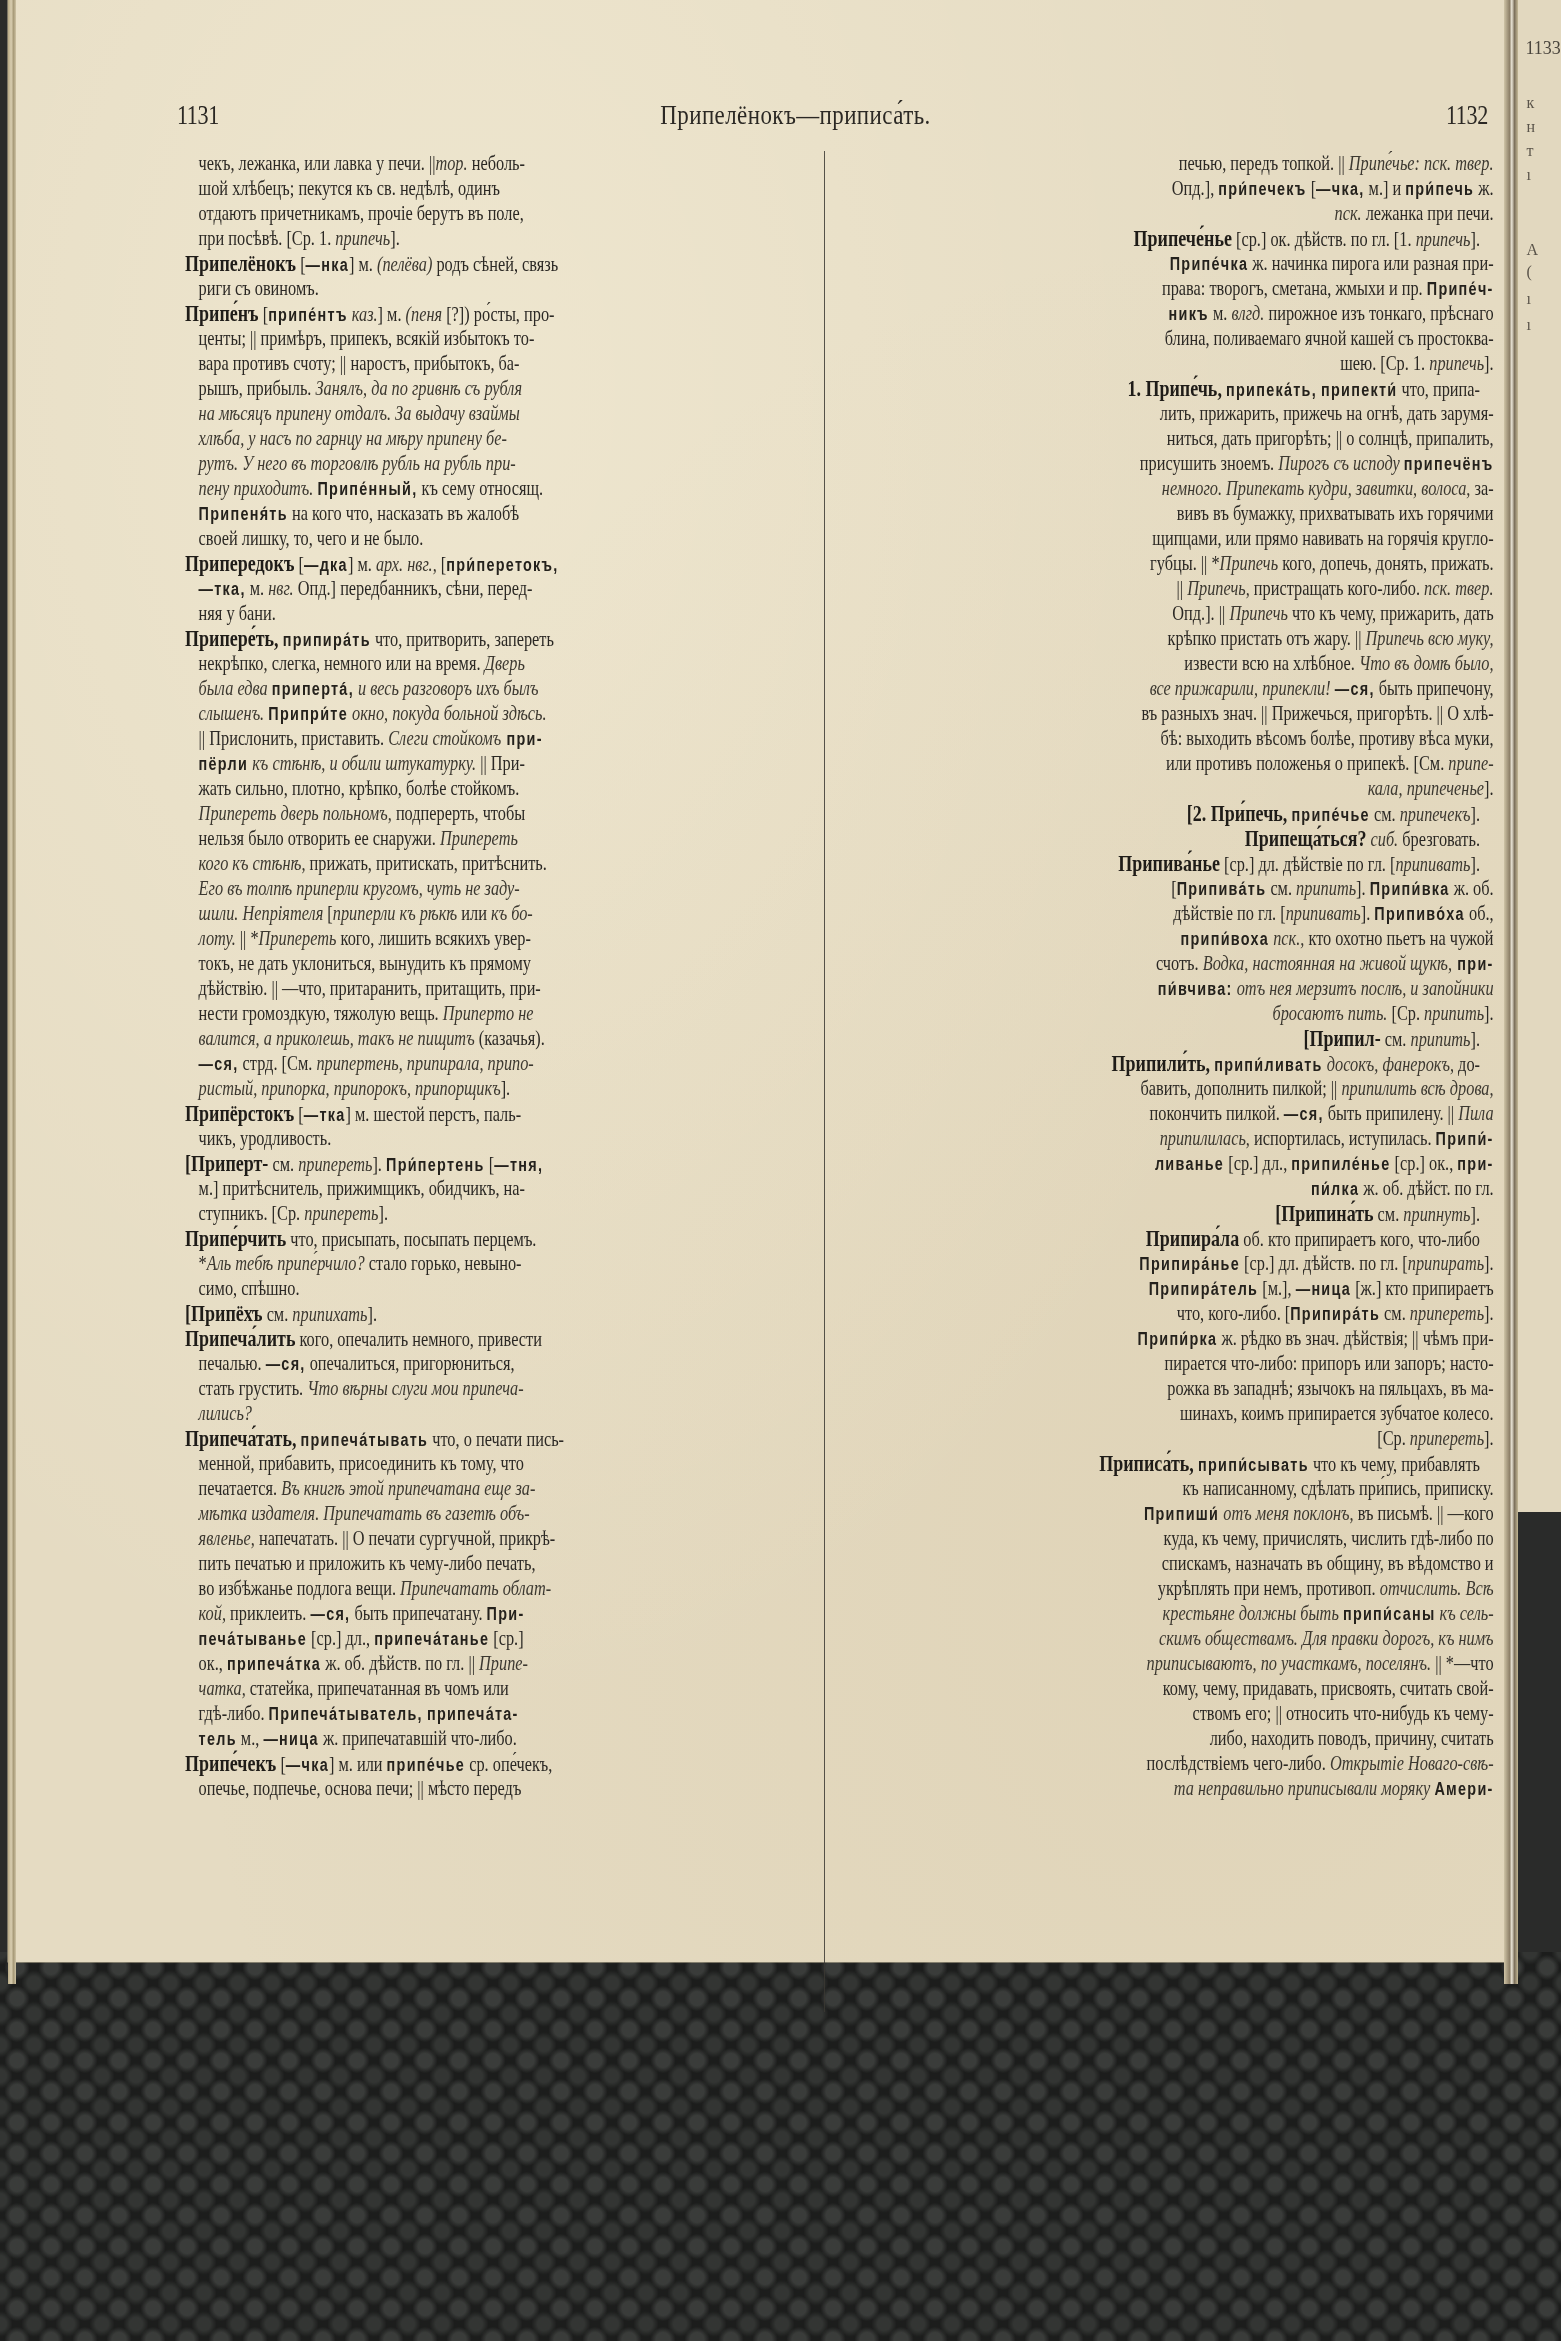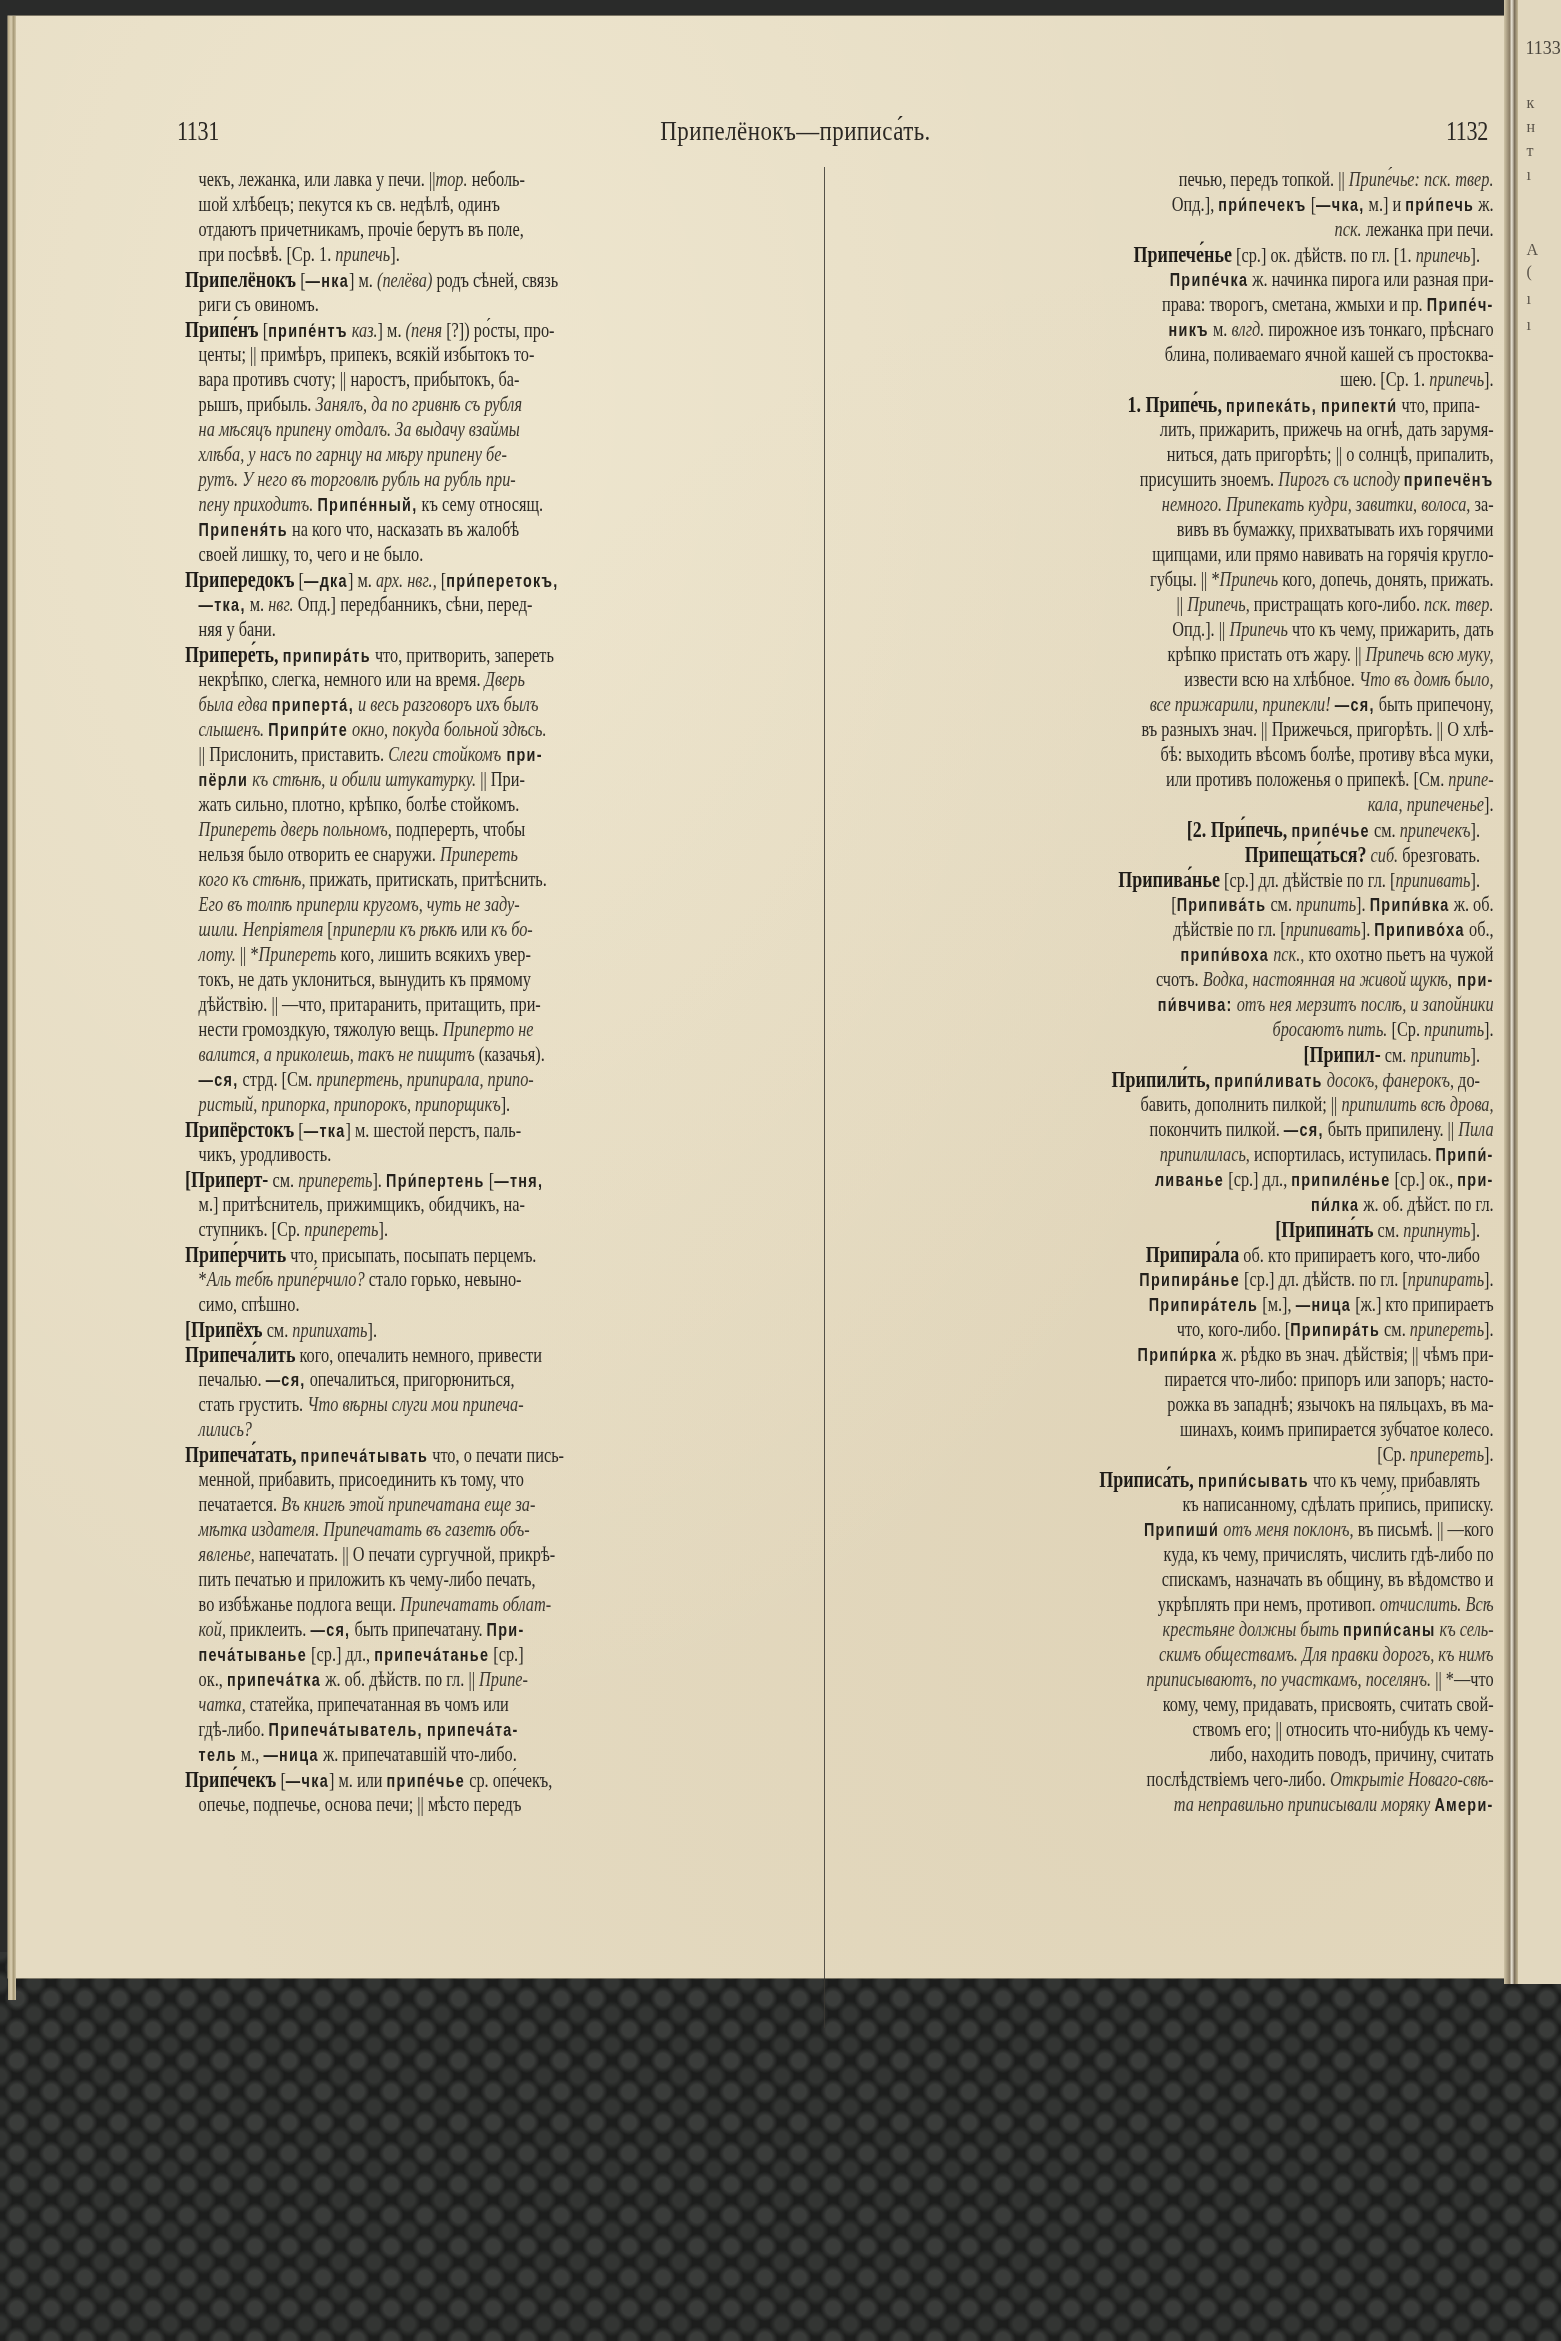--- a/index.html
+++ b/index.html
@@ -2,27 +2,27 @@
 <html style="font-size:8.6px"><head>
 <meta charset="utf-8">
 <style>
   html,body{margin:0;padding:0;}
   body{width:1561px;height:2342px;position:relative;overflow:hidden;background:#2a2b2a;font-family:"Liberation Serif","DejaVu Serif",serif;color:#2b2824;}
   .fabric{position:absolute;left:0;top:1952px;width:1561px;height:390px;
     background:
       radial-gradient(circle at 50% 50%, #3a3c3a 0 30%, transparent 55%) 0 0/34px 31px,
       radial-gradient(circle at 50% 50%, #333533 0 28%, transparent 55%) 17px 15.5px/34px 31px,
       #1c1d1c;}
-  .page{position:absolute;left:7.5px;top:16px;width:1507px;height:1962px;background:#e5dbc2;
+  .page{position:absolute;left:7.5px;top:0;width:1507px;height:1962px;background:#e5dbc2;
     background-image:radial-gradient(ellipse at 30% 20%, rgba(255,250,230,0.35), transparent 60%),
                      radial-gradient(ellipse at 80% 80%, rgba(200,180,140,0.18), transparent 60%);
     box-shadow:0 0 0 0.5px #cbbf9f;}
   .page-edge{position:absolute;left:0;top:0;width:8.6px;height:1984px;background:linear-gradient(90deg,#b9ab86,#d8cdb0 40%,#a79a78 70%,#cfc4a6);}
   .gutter{position:absolute;left:1504px;top:0;width:14px;height:1984px;background:linear-gradient(90deg,#cfc4a6,#8d8068 40%,#e9e4d6 55%,#7e725d 75%,#c4b896);}
-  .next-page{position:absolute;left:1518px;top:0;width:43px;height:1984px;background:#e2d8bf;overflow:hidden;}
+  .next-page{position:absolute;left:1518px;top:0;width:43px;height:1512px;background:#e2d8bf;overflow:hidden;}
   .next-page .pn{position:absolute;left:7.5px;top:38px;font-size:18px;color:#4a453d;}
   .next-page .mark{position:absolute;left:8.6px;font-size:16px;color:#5a544a;}
 
   .hdr-num{position:absolute;top:100px;font-size:27px;letter-spacing:-0.5px;transform:scaleX(0.82);transform-origin:left top;}
   .hdr-left{left:169px;}
   .hdr-right{left:1438px;}
   .hdr-title{position:absolute;top:100px;left:584px;width:407px;text-align:center;font-size:27px;letter-spacing:0.5px;transform:scaleX(0.85);transform-origin:center top;}
 
   .col{position:absolute;top:151px;}
   .col-left{left:177px;width:635px;}

